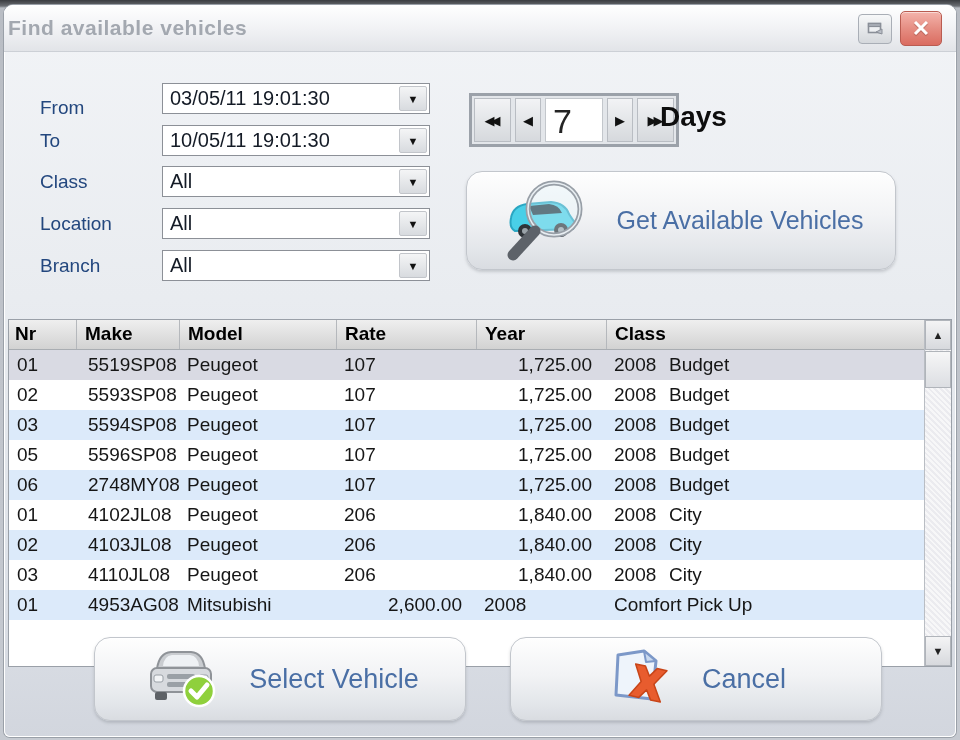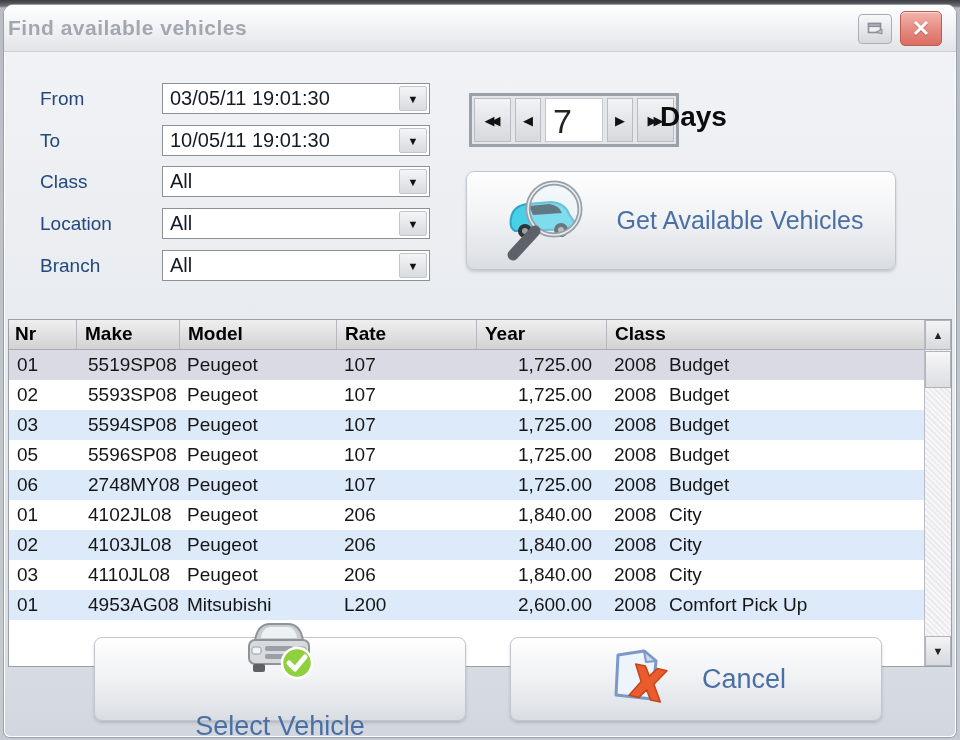--- a/index.html
+++ b/index.html
@@ -61,29 +61,29 @@
   }
   .sp-wide { width:37px; font-size:13px; letter-spacing:-4px; padding-right:4px; }
   .sp-narrow { width:26px; font-size:13px; }
   .sp-field {
     width:58px; margin:2px; border:1px solid #c3c7cc; background:#ffffff;
     font-size:34px; color:#242424; padding:1px 0 0 7px; line-height:42px;
   }
   .days-label { position:absolute; left:656px; top:96px; font-size:28px; font-weight:bold; color:#0d0d0d; }
   
   .big-btn {
-    position:absolute; border-radius:8px; border:1px solid #c2c6cc; cursor:pointer;
+    position:absolute; border-radius:16px; border:1px solid #c2c6cc; cursor:pointer;
     background:linear-gradient(180deg,#fefefe 0%,#f2f3f5 45%,#e3e6ea 80%,#d9dce1 100%);
     box-shadow:0 2px 3px rgba(90,95,105,.25), inset 0 1px 0 #ffffff;
     display:flex; align-items:center; justify-content:center; gap:26px;
   }
   .big-btn .btn-label { color:var(--accent,#4a6fa5); }
   .btn-get { left:462px; top:166px; width:430px; height:99px; }
   .btn-get .btn-label { font-size:25px; }
-  .btn-select { left:90px; top:632px; width:372px; height:84px;flex-direction:column; }
+  .btn-select { left:90px; top:632px; width:372px; height:84px; }
   .btn-cancel { left:506px; top:632px; width:372px; height:84px; }
   .btn-select .btn-label, .btn-cancel .btn-label { font-size:27px; }
   
   .table {
     position:absolute; left:4px; top:314px; width:944px; height:348px;
     border:1px solid #9aa0a8; background:#ffffff; overflow:hidden;
   }
   .thead, .trow {
     display:grid; grid-template-columns:67px 103px 157px 140px 130px 55px 1fr;
     width:916px; height:30px;
@@ -133,21 +133,21 @@
           <rect x="1.5" y="3.5" width="12" height="3" fill="#a9aeb7" stroke="#8a8f98" stroke-width="1.2"></rect>
           <path d="M9 12 L15 9 L15 14 Z" fill="#b9bec6" stroke="#8a8f98" stroke-width="1"></path>
         </svg>
       </span>
     </div>
     <div class="btn-close">
       <span>✕</span>
     </div>
   </div>
 
-  <div class="field-label" style="top:83px">From</div>
+  <div class="field-label" style="top:92px">From</div>
   <div class="field-label" style="top:125px">To</div>
   <div class="field-label" style="top:166px">Class</div>
   <div class="field-label" style="top:208px">Location</div>
   <div class="field-label" style="top:250px">Branch</div>
 
   <div class="combo" style="top:78px">
     <div class="combo-text">03/05/11 19:01:30</div>
     <div class="combo-btn">▼</div>
   </div>
   <div class="combo" style="top:120px">
@@ -272,21 +272,20 @@
           <div class="tcell c2">Peugeot</div>
           <div class="tcell c3">206</div>
           <div class="tcell c4">1,840.00</div>
           <div class="tcell c5">2008</div>
           <div class="tcell c6">City</div>
         </div>
         <div class="trow alt">
           <div class="tcell c0">01</div>
           <div class="tcell c1">4953AG08</div>
           <div class="tcell c2">Mitsubishi</div>
-          <div class="tcell c3">L200</div>
           <div class="tcell c4">2,600.00</div>
           <div class="tcell c5">2008</div>
           <div class="tcell c6">Comfort Pick Up</div>
         </div>
       </div>
     <div class="scrollbar">
       <div class="sb-btn sb-up">▲</div>
       <div class="sb-thumb"></div>
       <div class="sb-btn sb-down">▼</div>
     </div>

